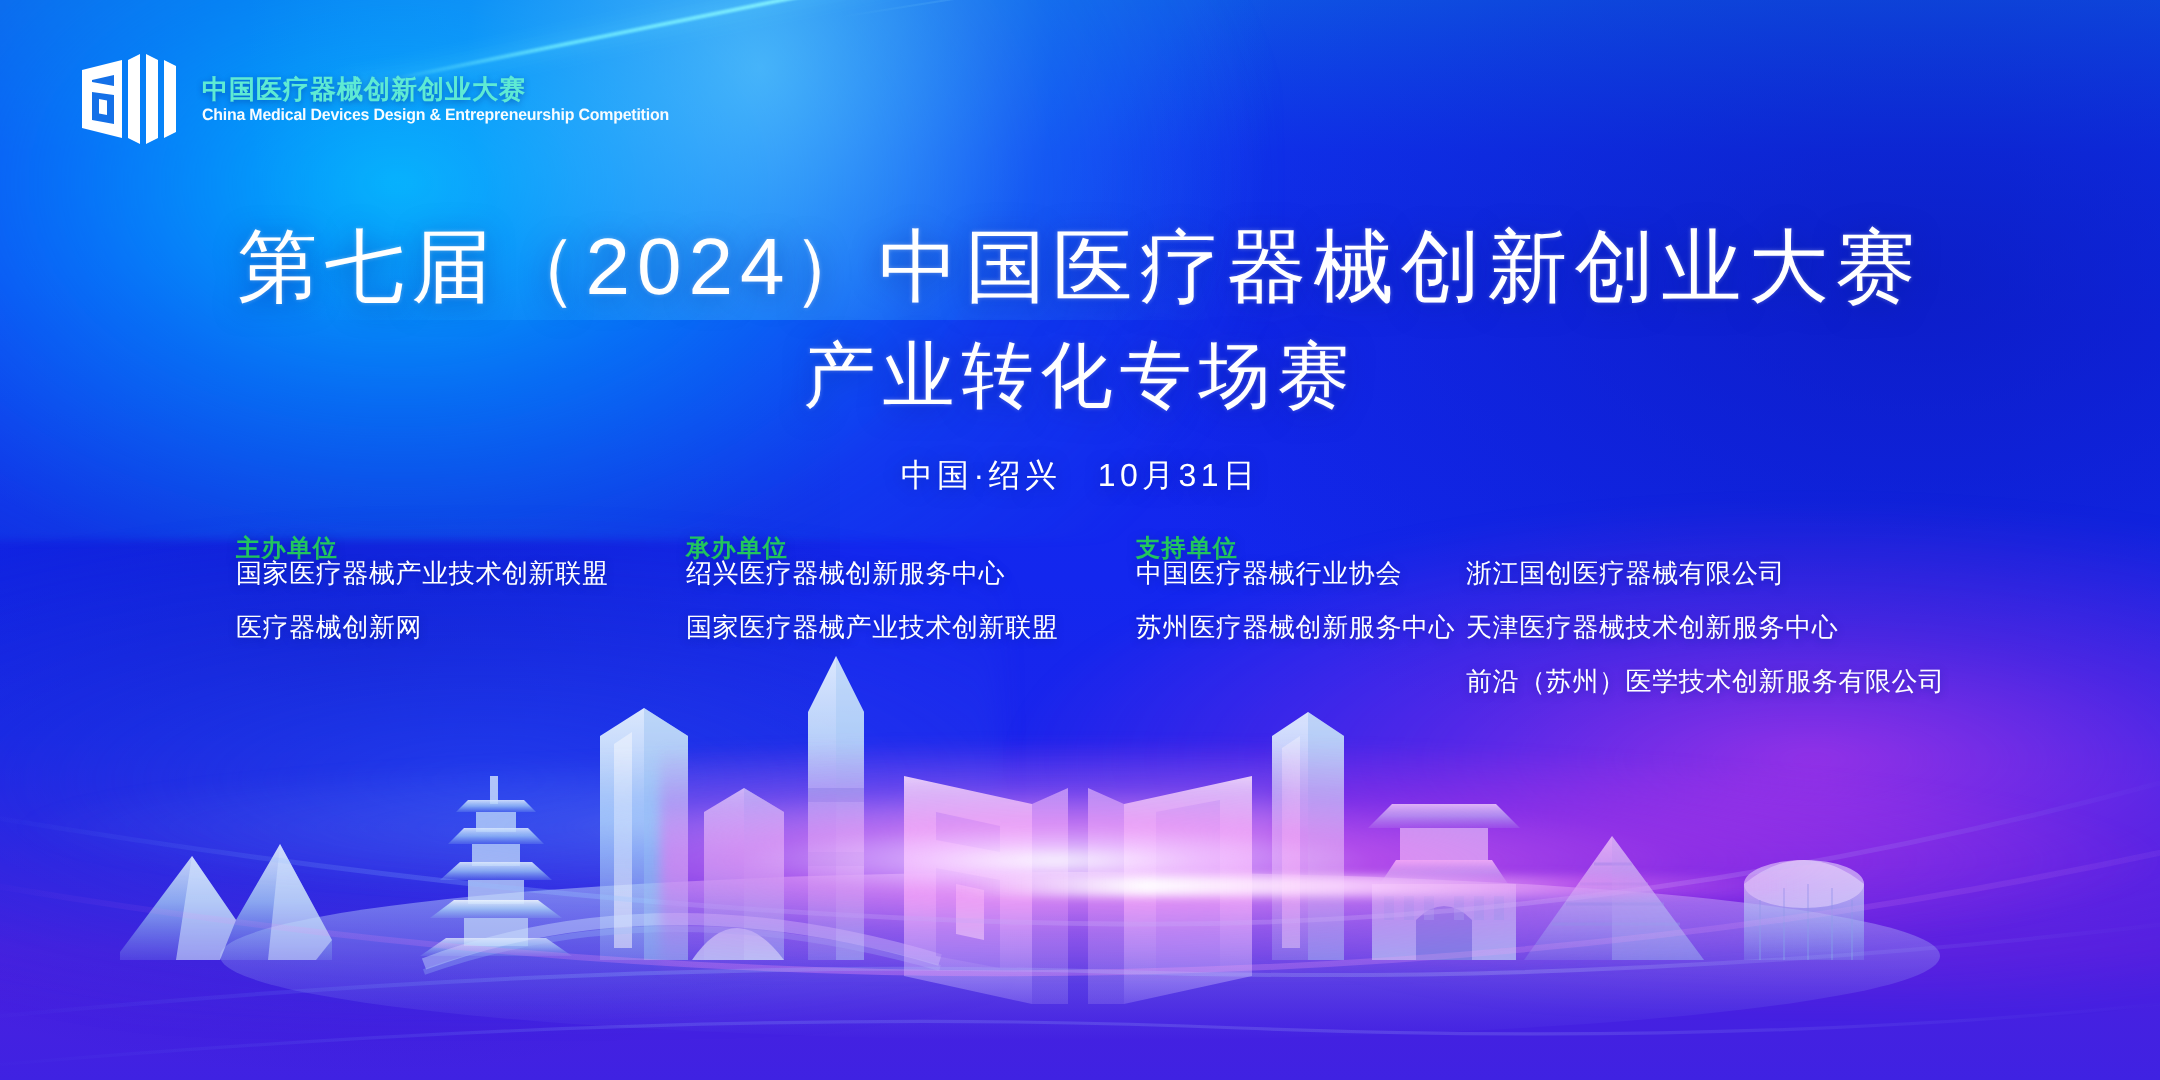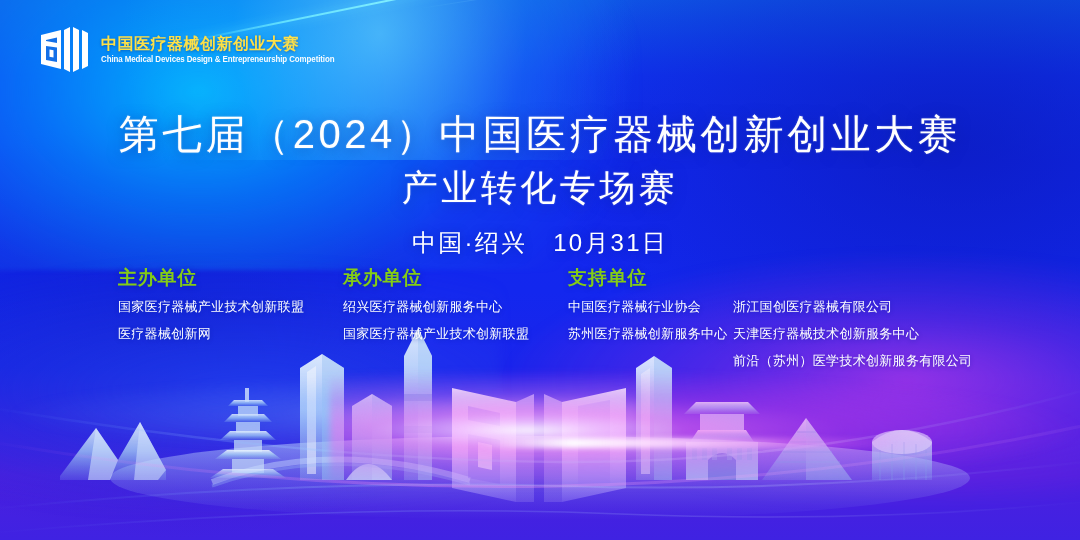--- a/index.html
+++ b/index.html
@@ -166,21 +166,21 @@
 
   
   .logo {
     position:absolute;
     left:38px; top:24px;
     display:flex; align-items:center; gap:11px;
   }
   .logo-mark { width:52px; height:50px; display:block; flex:none; }
   .logo-txt { display:flex; flex-direction:column; gap:2px; padding-top:2px; }
   .logo-cn {
-    font-size:16px; font-weight:bold; color:#fde047;
+    font-size:13px; font-weight:bold; color:#5eead4;
     letter-spacing:.5px; line-height:1.05;
     white-space:nowrap;
     text-shadow:0 1px 3px rgba(0,30,120,.4);
   }
   .logo-en {
     font-size:8.2px; font-weight:bold; color:#ffffff;
     letter-spacing:-.1px; line-height:1.1;
     white-space:nowrap;
     transform:scaleX(.97); transform-origin:left center;
     opacity:.97;
@@ -200,42 +200,42 @@
   }
   .title-2 {
     margin-top:7px;
     font-size:36px; font-weight:normal; color:#ffffff;
     letter-spacing:3.5px; line-height:1.2;
     white-space:nowrap;
     text-shadow:0 2px 14px rgba(5,30,150,.55), 0 0 2px rgba(255,255,255,.35);
   }
   .subtitle {
     margin-top:20px;
-    font-size:24px; font-weight:normal; color:#ffffff;
+    font-size:16px; font-weight:normal; color:#ffffff;
     letter-spacing:2.2px; line-height:1.2;
     white-space:nowrap;
     text-shadow:0 1px 8px rgba(5,30,150,.5);
   }
 
   
   .orgs {
     position:absolute;
     left:118px; top:268px;
     display:flex;
     align-items:flex-start;
   }
   .org-col { display:flex; flex-direction:column; }
   .org-col.c1 { width:225px; }
   .org-col.c2 { width:225px; }
   .org-col.c3 { width:165px; }
   .org-col.c4 { width:270px; }
   .org-head {
-    font-size:19px; font-weight:bold; color:#84cc16;
+    font-size:12px; font-weight:bold; color:#22c55e;
     letter-spacing:.8px; line-height:1;
-    margin-bottom:13px; white-space:nowrap;
+    white-space:nowrap;
     text-shadow:0 1px 5px rgba(5,30,150,.5);
   }
   .org-head.spacer { visibility:hidden; }
   .org-item {
     font-size:13px; font-weight:normal; color:#ffffff;
     letter-spacing:.3px; line-height:1;
     margin-bottom:14px; white-space:nowrap;
     text-shadow:0 1px 4px rgba(5,30,150,.45);
   }
   .org-item:last-child { margin-bottom:0; }

